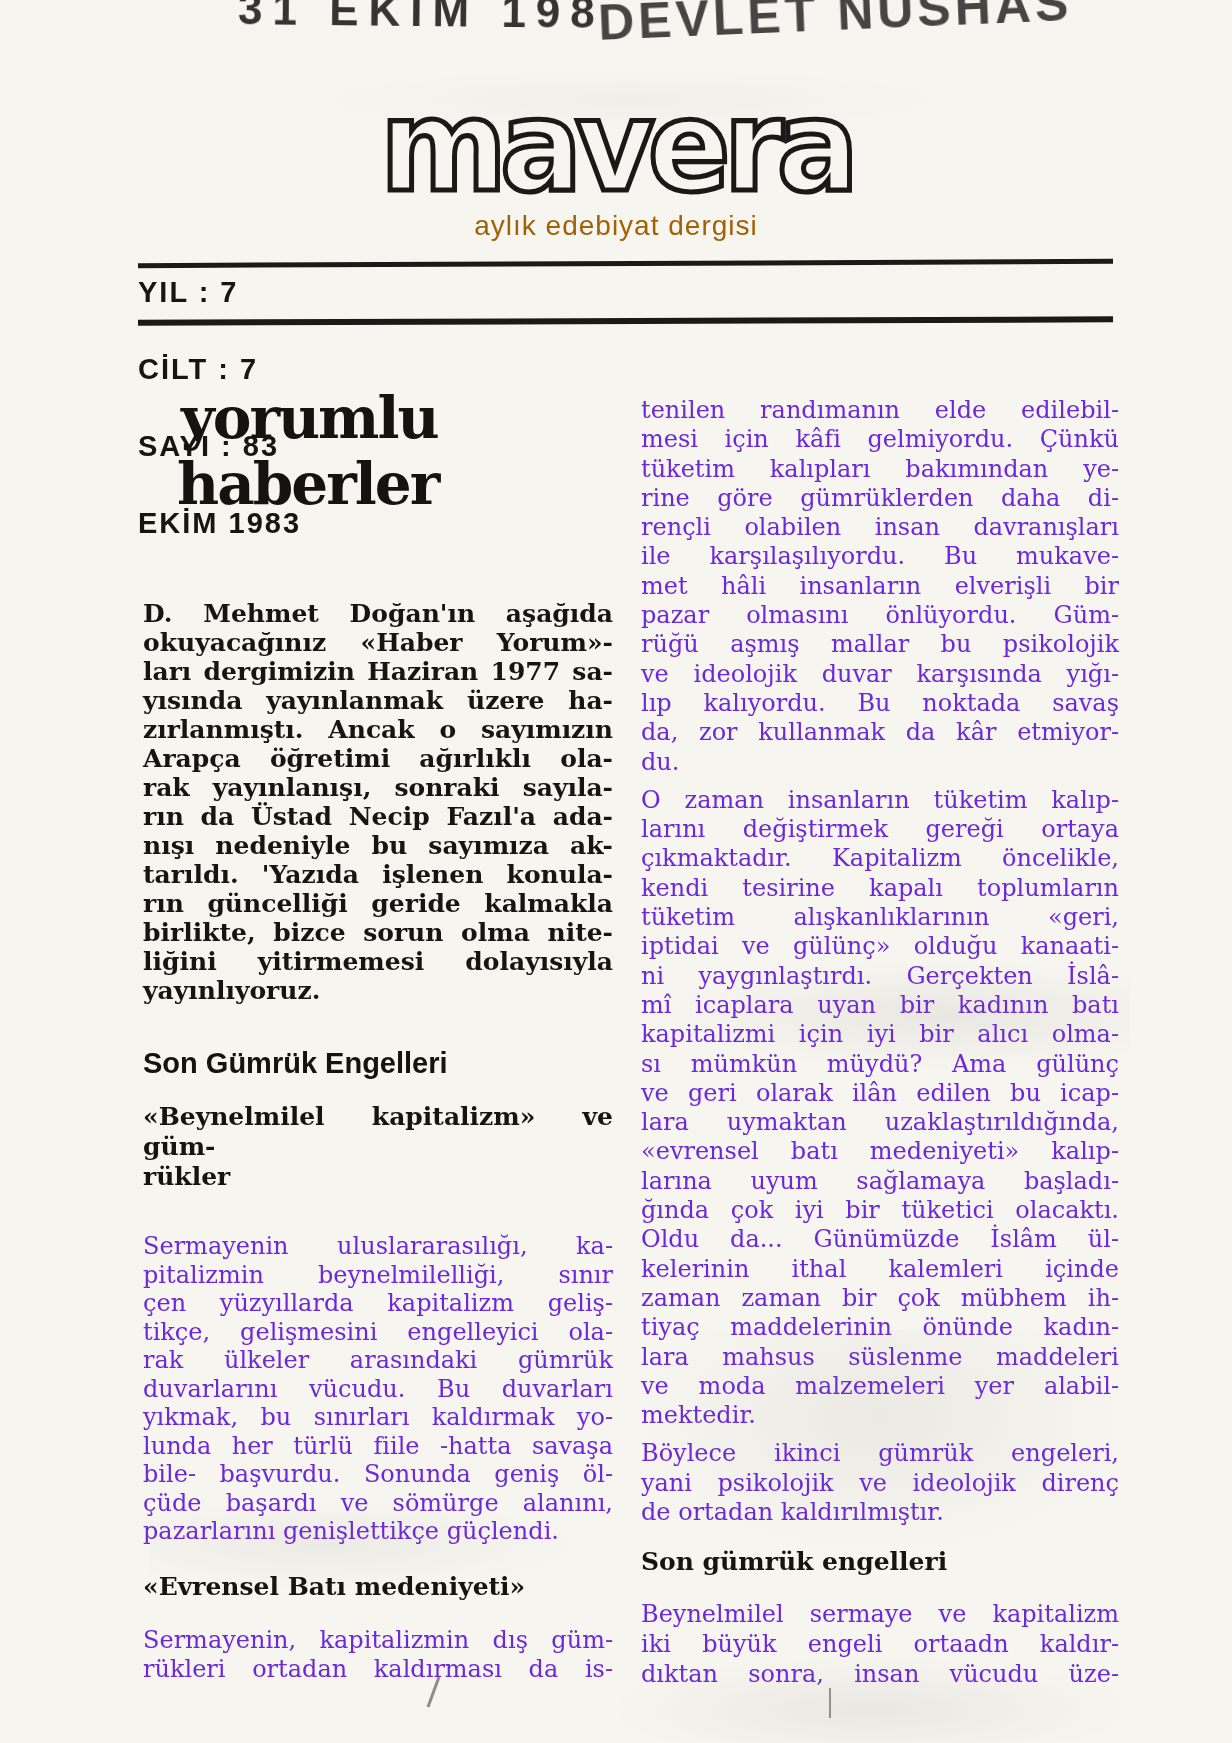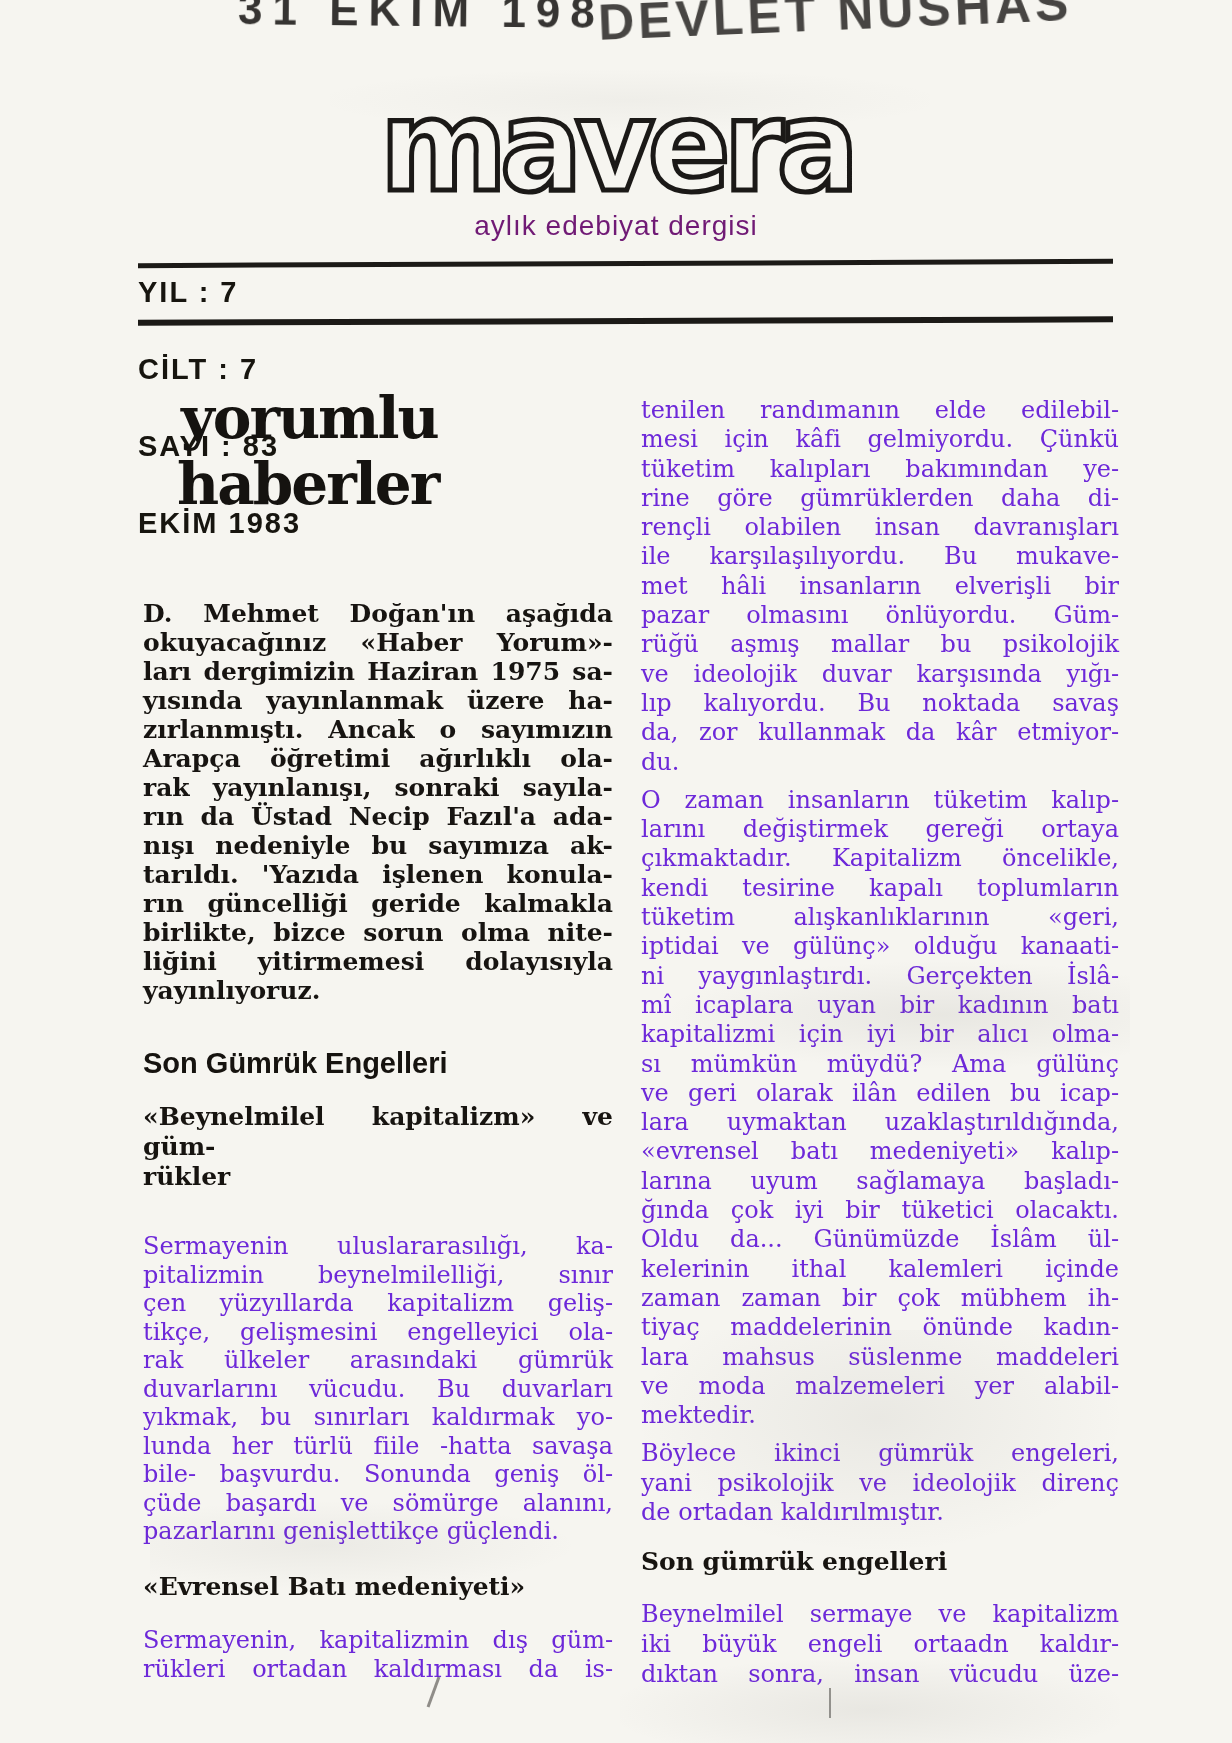--- a/index.html
+++ b/index.html
@@ -26,21 +26,21 @@
     font-family:"DejaVu Sans","Liberation Sans",sans-serif;
     font-weight:bold;font-size:122px;line-height:120px;
     letter-spacing:-7px;
     color:transparent;-webkit-text-stroke:5px #1b1917;
     transform:scaleY(1.04);
   }
   .tagline{
     position:absolute;top:210px;left:0;width:100%;
     text-align:center;
     font-family:"Liberation Sans",sans-serif;
-    font-size:28px;font-weight:500;letter-spacing:1px;color:#701a75;
+    font-size:28px;font-weight:500;letter-spacing:1px;color:#a16207;
   }
   .rule{position:absolute;left:138px;width:975px;background:#1c1a17;}
   .rule-top{top:261px;height:5px;transform:rotate(-0.25deg);}
   .rule-bottom{top:318px;height:6px;transform:rotate(-0.2deg);}
   .issue-bar{
     position:absolute;top:276px;left:138px;width:975px;
     display:flex;justify-content:center;gap:44px;
     font-family:"Liberation Sans",sans-serif;
     font-weight:bold;font-size:29px;letter-spacing:2px;color:#17150f;flex-direction:column;
   }
@@ -121,21 +121,21 @@
 
   <div class="col col-left">
     <div class="section-title">
       <div class="t1">yorumlu</div>
       <div class="t2">haberler</div>
     </div>
 
     <div class="intro">
         <div class="tline">D. Mehmet Doğan'ın aşağıda</div>
         <div class="tline">okuyacağınız «Haber Yorum»-</div>
-        <div class="tline">ları dergimizin Haziran 1975 sa-</div>
+        <div class="tline">ları dergimizin Haziran 1977 sa-</div>
         <div class="tline">yısında yayınlanmak üzere ha-</div>
         <div class="tline">zırlanmıştı. Ancak o sayımızın</div>
         <div class="tline">Arapça öğretimi ağırlıklı ola-</div>
         <div class="tline">rak yayınlanışı, sonraki sayıla-</div>
         <div class="tline">rın da Üstad Necip Fazıl'a ada-</div>
         <div class="tline">nışı nedeniyle bu sayımıza ak-</div>
         <div class="tline">tarıldı. 'Yazıda işlenen konula-</div>
         <div class="tline">rın güncelliği geride kalmakla</div>
         <div class="tline">birlikte, bizce sorun olma nite-</div>
         <div class="tline">liğini yitirmemesi dolayısıyla</div>

